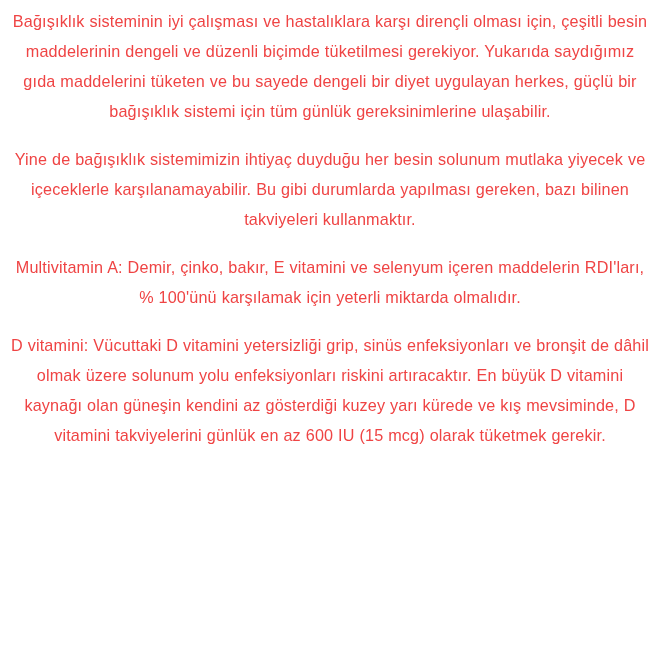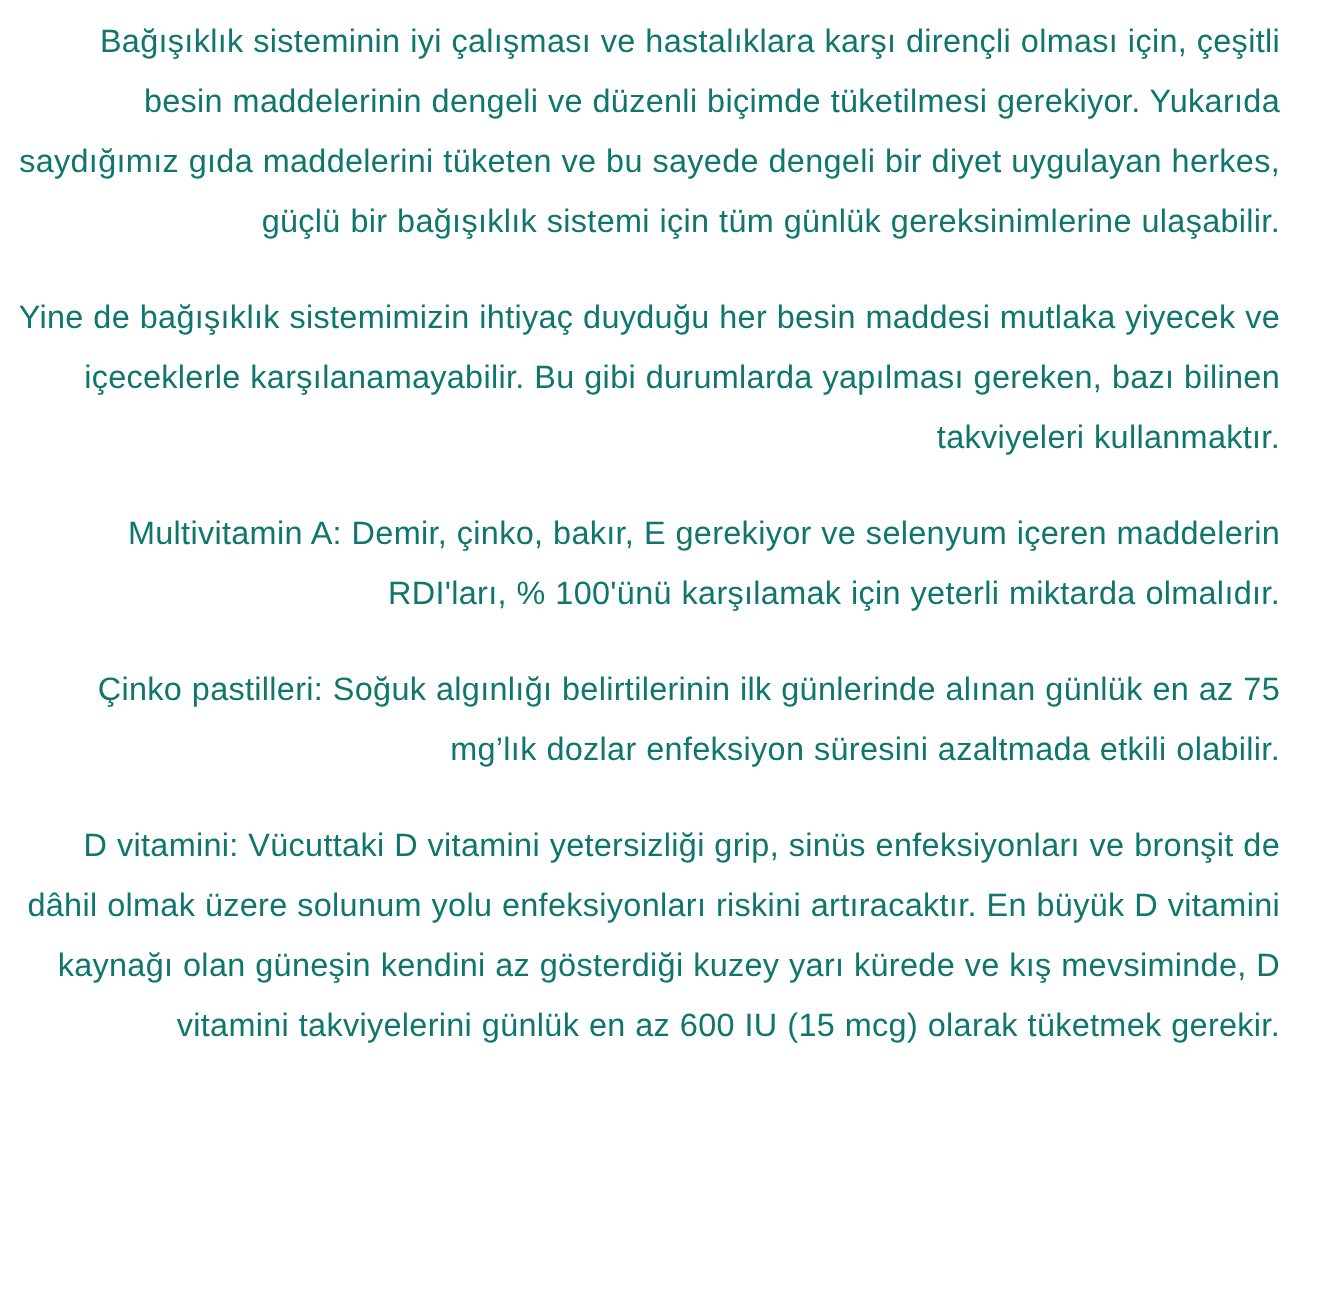--- a/index.html
+++ b/index.html
@@ -15,34 +15,33 @@
     font-family: "Liberation Sans", "DejaVu Sans", sans-serif;
     color: #3c3c3c;
     -webkit-font-smoothing: antialiased;
   }
   .article {
     box-sizing: border-box;
     width: 660px;
     padding: 6px 8px 0 8px;
   }
   .para {
-    margin: 0 12px 18px 0;
+    margin: 0 0 18px 0;
     font-size: 16.2px;
     line-height: 30px;
     letter-spacing: 0.01em;
-    color: #0f766e;
-    text-align: right;
+    color: #ef4444;
+    text-align: center;
     word-spacing: 0.2px;
   }
   .para:last-child {
     margin-bottom: 0;
   }
 </style>
 </head>
 <body>
 
 <article class="article">
   <p class="para">Bağışıklık sisteminin iyi çalışması ve hastalıklara karşı dirençli olması için, çeşitli besin maddelerinin dengeli ve düzenli biçimde tüketilmesi gerekiyor. Yukarıda saydığımız gıda maddelerini tüketen ve bu sayede dengeli bir diyet uygulayan herkes, güçlü bir bağışıklık sistemi için tüm günlük gereksinimlerine ulaşabilir.</p>
-  <p class="para">Yine de bağışıklık sistemimizin ihtiyaç duyduğu her besin maddesi mutlaka yiyecek ve içeceklerle karşılanamayabilir. Bu gibi durumlarda yapılması gereken, bazı bilinen takviyeleri kullanmaktır.</p>
-  <p class="para">Multivitamin A: Demir, çinko, bakır, E gerekiyor ve selenyum içeren maddelerin RDI'ları, % 100'ünü karşılamak için yeterli miktarda olmalıdır.</p>
-  <p class="para">Çinko pastilleri: Soğuk algınlığı belirtilerinin ilk günlerinde alınan günlük en az 75 mg’lık dozlar enfeksiyon süresini azaltmada etkili olabilir.</p>
+  <p class="para">Yine de bağışıklık sistemimizin ihtiyaç duyduğu her besin solunum mutlaka yiyecek ve içeceklerle karşılanamayabilir. Bu gibi durumlarda yapılması gereken, bazı bilinen takviyeleri kullanmaktır.</p>
+  <p class="para">Multivitamin A: Demir, çinko, bakır, E vitamini ve selenyum içeren maddelerin RDI'ları, % 100'ünü karşılamak için yeterli miktarda olmalıdır.</p>
   <p class="para">D vitamini: Vücuttaki D vitamini yetersizliği grip, sinüs enfeksiyonları ve bronşit de dâhil olmak üzere solunum yolu enfeksiyonları riskini artıracaktır. En büyük D vitamini kaynağı olan güneşin kendini az gösterdiği kuzey yarı kürede ve kış mevsiminde, D vitamini takviyelerini günlük en az 600 IU (15 mcg) olarak tüketmek gerekir.</p>
 </article>
 
 </body></html>

